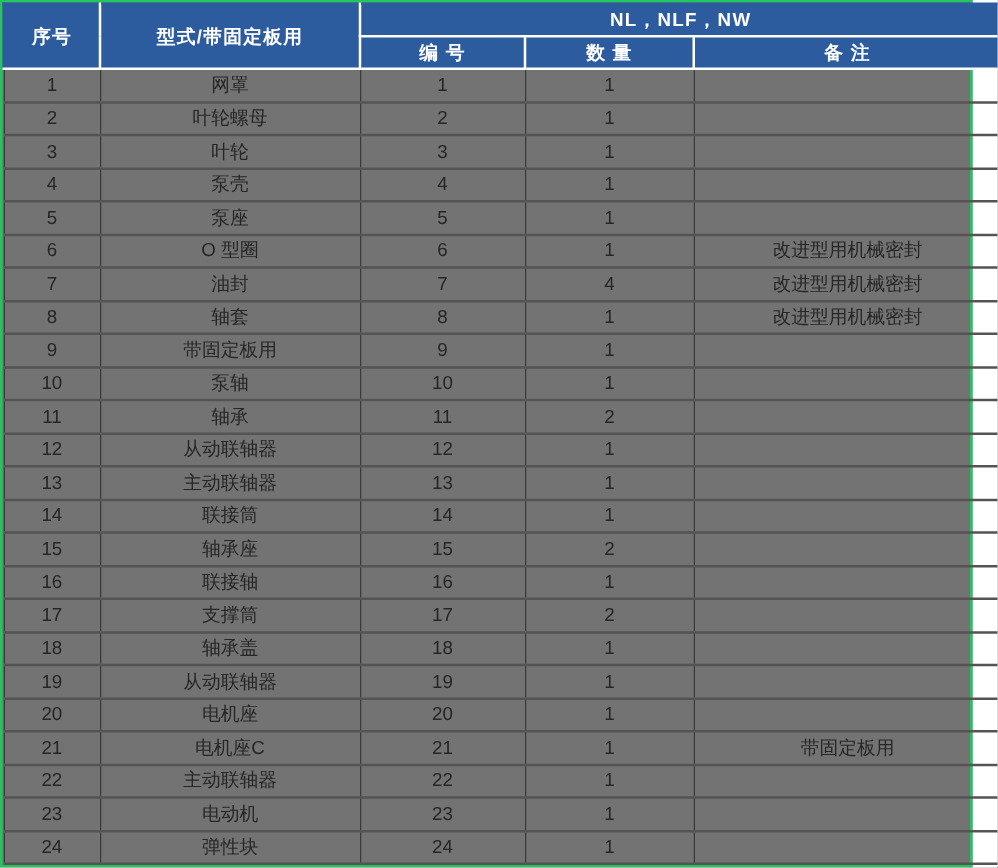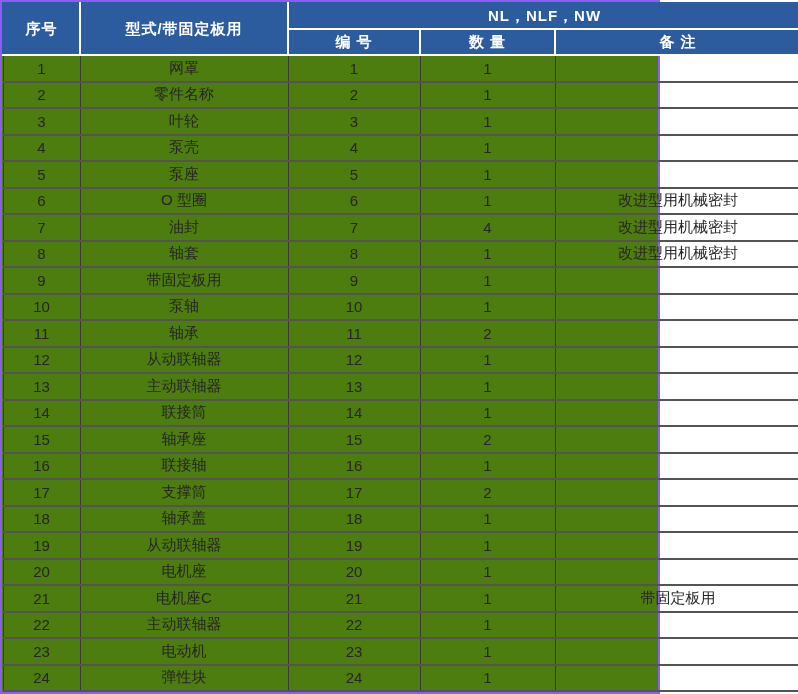--- a/index.html
+++ b/index.html
@@ -2,25 +2,25 @@
 <html><head>
 <meta charset="utf-8">
 <style>
   html, body {
     margin: 0;
     padding: 0;
     background: #ffffff;
     font-family: "Liberation Sans", "DejaVu Sans", sans-serif;
   }
   .table-wrap {
-    width: 660px;
+    width: 778px;
     height: 694px;
     box-sizing: border-box;
-    border: 2px solid #8b5cf6;
-    background: #4d7c0f;
+    border: 2px solid #22c55e;
+    background: #737373;
   }
   table.parts-table {
     width: 100%;
     height: 100%;
     border-collapse: collapse;
     table-layout: fixed;
   }
   
   thead th {
     background: #2d5c9e;
@@ -81,21 +81,21 @@
     <tbody>
         <tr>
           <td>1</td>
           <td>网罩</td>
           <td>1</td>
           <td>1</td>
           <td></td>
         </tr>
         <tr>
           <td>2</td>
-          <td>零件名称</td>
+          <td>叶轮螺母</td>
           <td>2</td>
           <td>1</td>
           <td></td>
         </tr>
         <tr>
           <td>3</td>
           <td>叶轮</td>
           <td>3</td>
           <td>1</td>
           <td></td>

